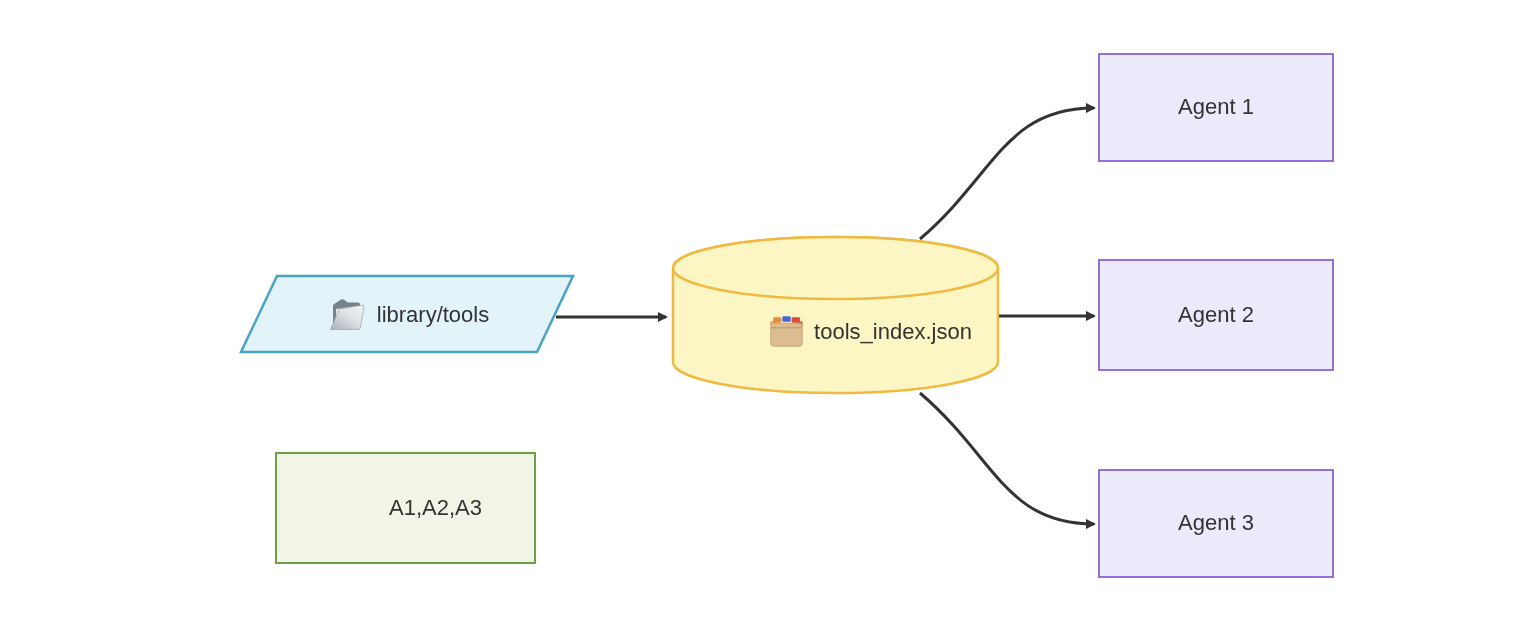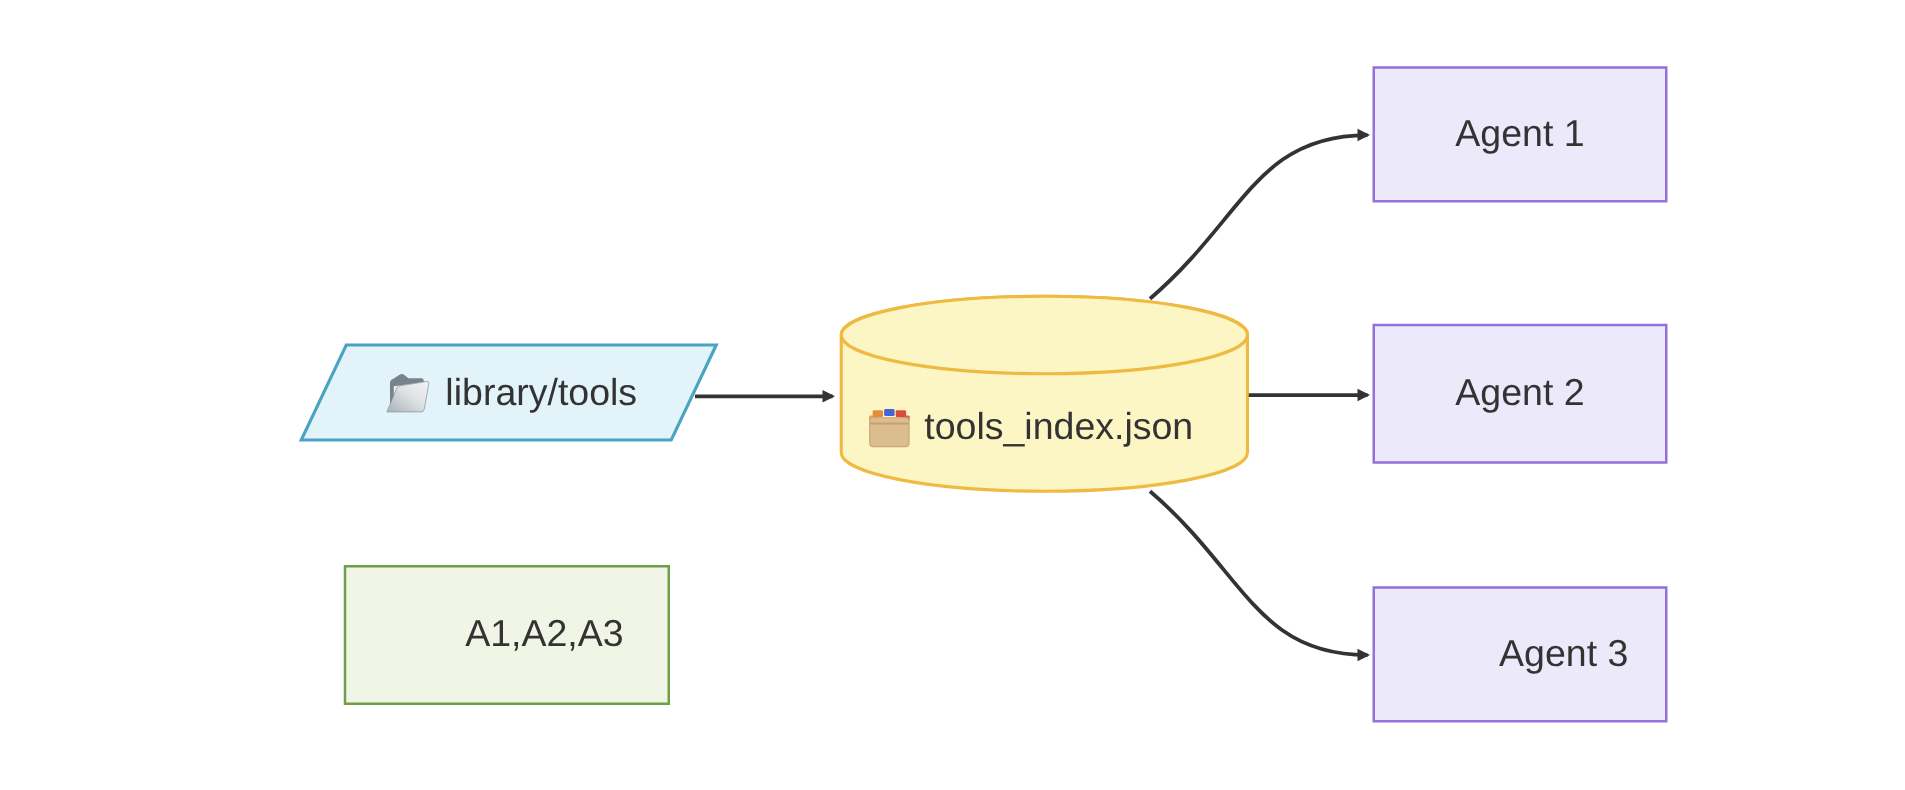--- a/index.html
+++ b/index.html
@@ -12,21 +12,21 @@
     overflow: hidden;
   }
   .layer { position: absolute; left: 0; top: 0; }
   .node-label {
     position: absolute;
     display: flex;
     align-items: center;
     justify-content: center;
     gap: 10px;
     color: #333333;
-    font-size: 30px;
+    font-size: 22px;
     line-height: 1.2;
     white-space: nowrap;
   }
   .node-label .icon { flex: 0 0 auto; display: block; }
 </style>
 </head>
 <body>
 
 <div class="canvas">
 
@@ -63,41 +63,41 @@
           <stop offset="1" stop-color="#f2f3f4"></stop>
         </linearGradient>
       </defs>
       <path d="M6 31 V11 Q6 9 8 8.4 L14 4.6 Q15.6 3.6 17.2 4.8 L20.8 7.6 H31 Q33 7.6 33 9.6 V31 Z" fill="#78828b"></path>
       <path d="M9 14 L31 11 L33 13 L33 29 L9 29 Z" fill="#e9ebed"></path>
       <path d="M3.5 34.5 L11.5 15.5 Q12.2 13.8 14 13.6 L35.2 10.2 Q37.4 9.9 37 12.1 L33.4 32.4 Q33 34.5 30.9 34.5 Z" fill="url(#foldG)" stroke="#8d959c" stroke-width="0.6"></path>
     </svg>
     <span>library/tools</span>
   </div>
 
-  <div class="node-label" style="left:666px; top:304px; width:316px; height:56px; gap:9px;align-items:flex-end;">
+  <div class="node-label" style="left:712px; top:304px; width:316px; height:56px; gap:9px;">
     <svg class="icon" width="37" height="34" viewBox="0 0 40 36">
       <rect x="2.5" y="6.5" width="7" height="5" rx="1" fill="#e8a25c"></rect>
       <rect x="30" y="6.5" width="7.5" height="5" rx="1" fill="#cd6a4e"></rect>
       <rect x="5.5" y="2" width="9" height="6" rx="1.2" fill="#e78c3a"></rect>
       <rect x="15.5" y="1" width="9" height="6" rx="1.2" fill="#4663d7"></rect>
       <rect x="25.5" y="2" width="9" height="6" rx="1.2" fill="#d94c3a"></rect>
       <rect x="3" y="8.5" width="34" height="25" rx="3" fill="#dcbd90"></rect>
       <path d="M3 13.5 h34" stroke="#c5a276" stroke-width="1.6"></path>
       <rect x="3" y="8.5" width="34" height="25" rx="3" fill="none" stroke="#c9a77b" stroke-width="1"></rect>
     </svg>
     <span>tools_index.json</span>
   </div>
 
   <div class="node-label" style="left:1099px; top:54px; width:234px; height:107px;">
     <span>Agent 1</span>
   </div>
   <div class="node-label" style="left:1099px; top:260px; width:234px; height:110px;border-radius:30px;">
     <span>Agent 2</span>
   </div>
-  <div class="node-label" style="left:1099px; top:470px; width:234px; height:107px;margin-left:35px;">
+  <div class="node-label" style="left:1099px; top:470px; width:234px; height:107px;">
     <span>Agent 3</span>
   </div>
 
   <div class="node-label" style="left:276px; top:453px; width:259px; height:110px;margin-left:30px;">
     <span>A1,A2,A3</span>
   </div>
 
 </div>
 
 </body></html>

